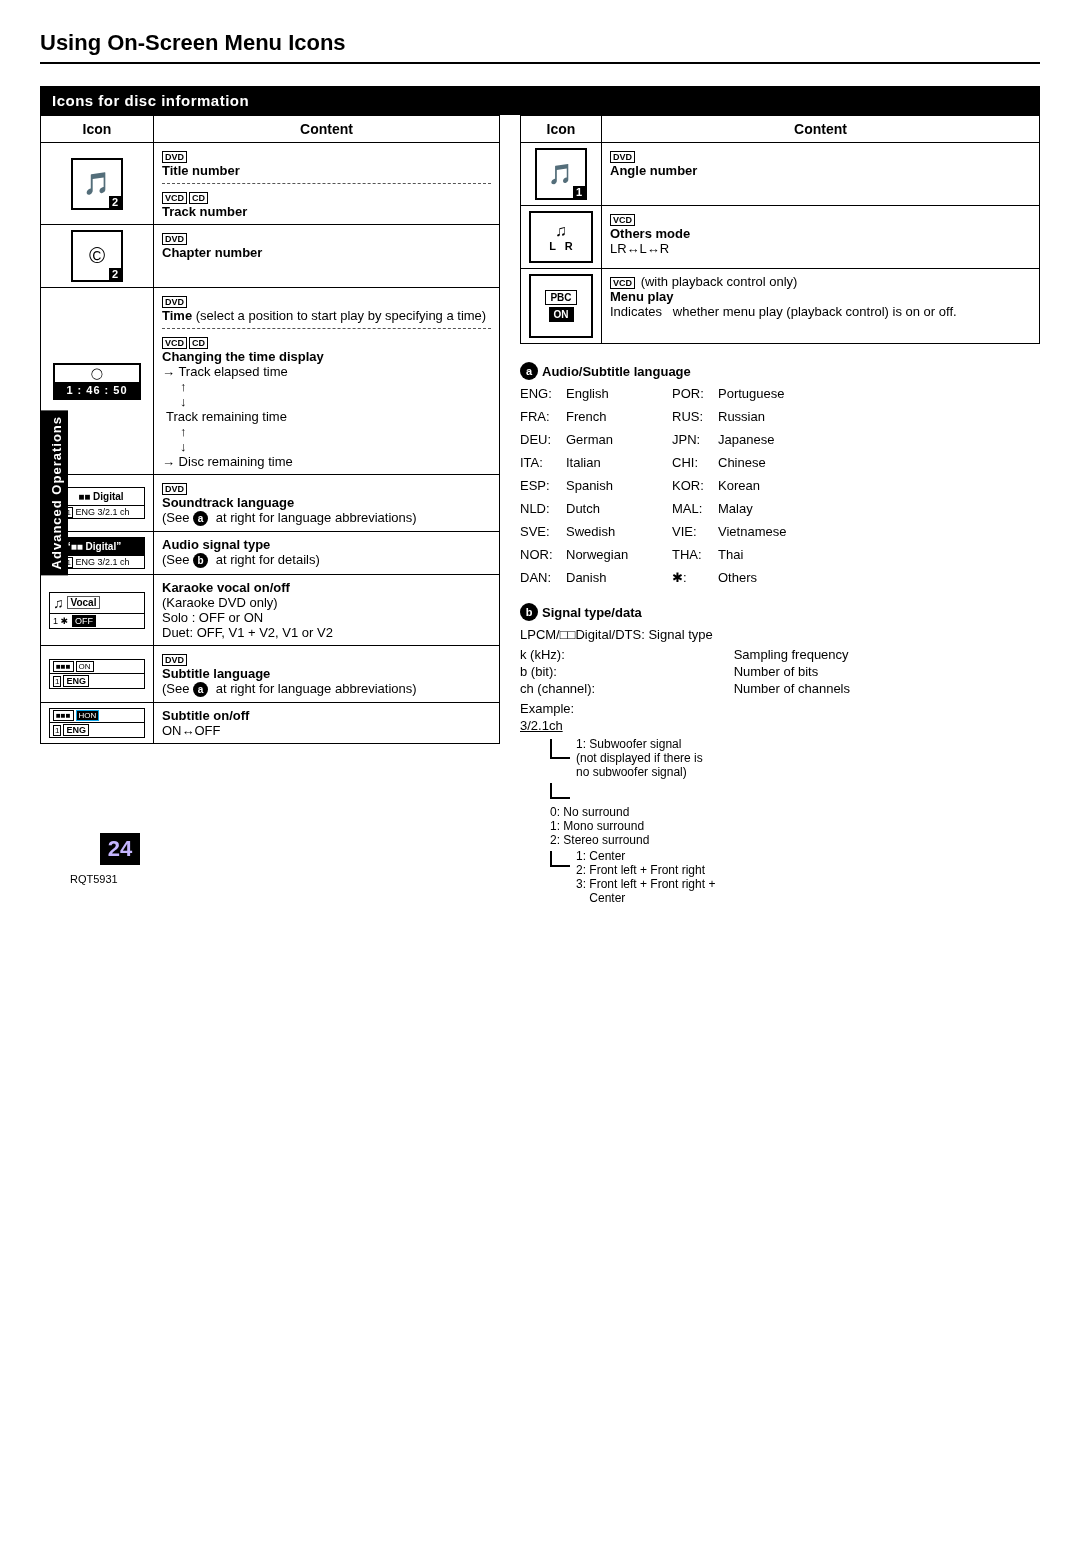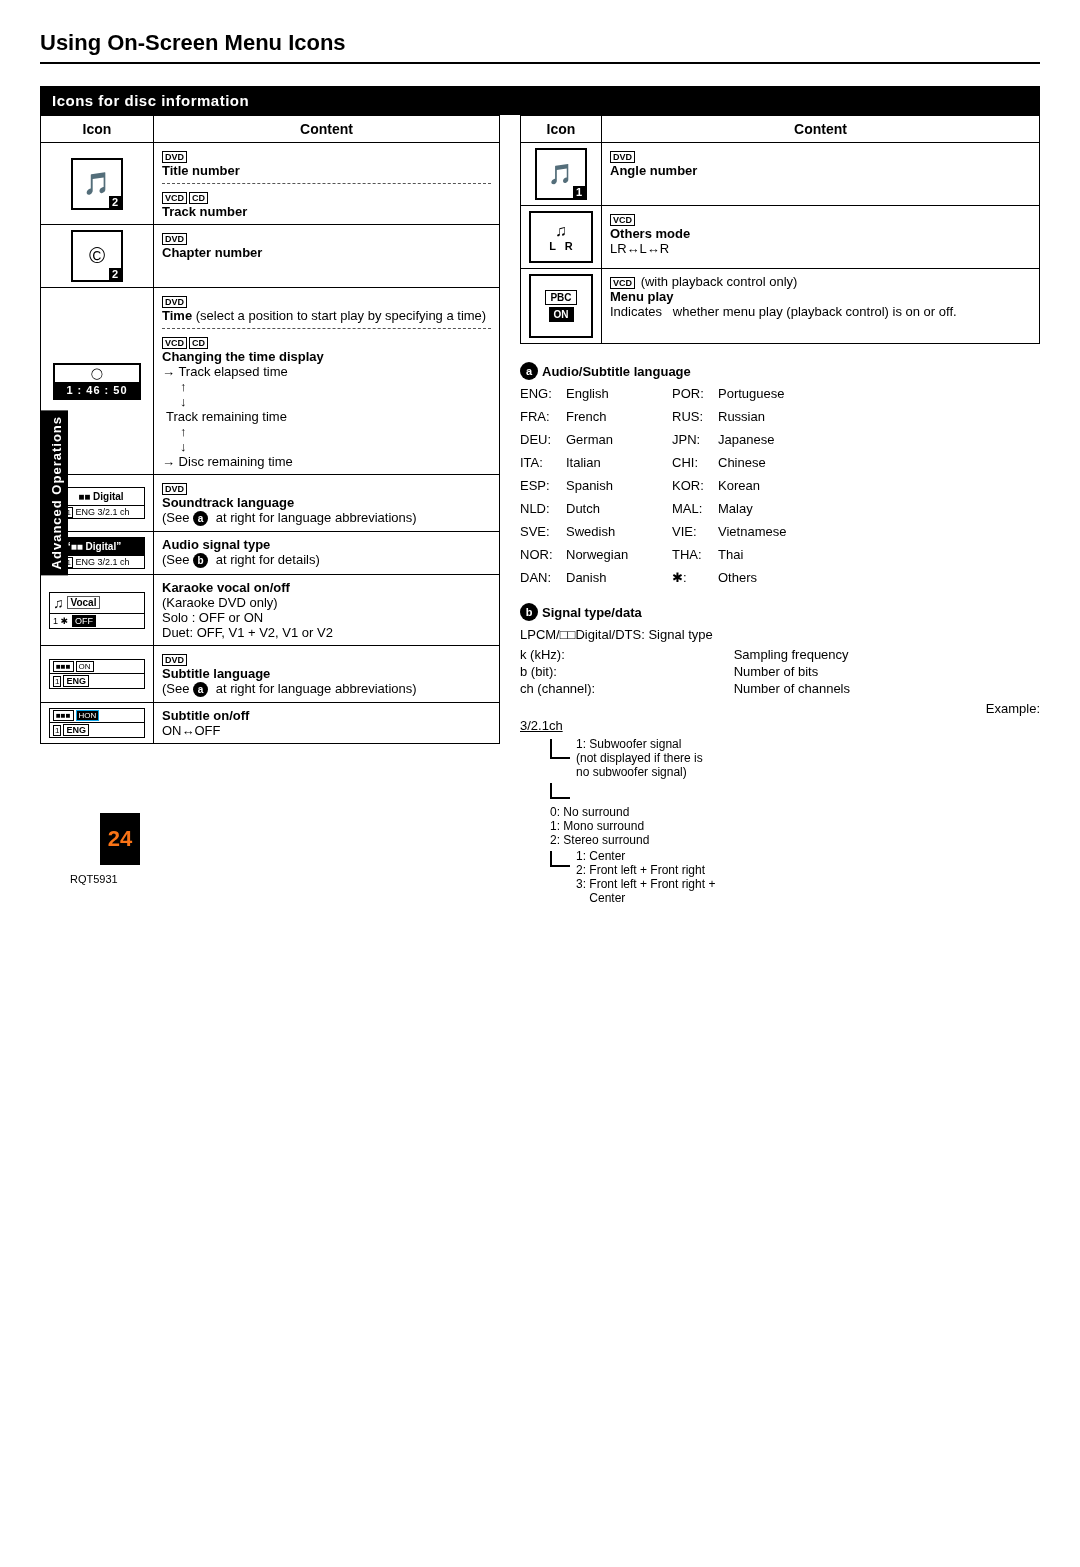--- a/index.html
+++ b/index.html
@@ -140,23 +140,23 @@
       margin-top: 18px;
     }
 
     .page-number {
       position: absolute;
       bottom: 20px;
       left: 30px;
       font-size: 22px;
       font-weight: bold;
       background: #000;
-      color: #f97316;
+      color: #c4b5fd;
       width: 40px;
-      height: 52px;
+      height: 32px;
       display: flex;
       align-items: center;
       justify-content: center;
     }
 
     .outer-wrap {
       position: relative;
     }
 
     .top-content {
@@ -469,21 +469,21 @@
           <tr>
             <td style="border:none; padding:1px 6px 1px 0;">b (bit):</td>
             <td style="border:none; padding:1px 0;">Number of bits</td>
           </tr>
           <tr>
             <td style="border:none; padding:1px 6px 1px 0;">ch (channel):</td>
             <td style="border:none; padding:1px 0;">Number of channels</td>
           </tr>
         </tbody>
           </table>
-        <div style="margin-bottom:2px;text-align:right;">Example:</div>
+        <div style="margin-bottom:2px;">Example:</div>
         <div style="font-size:13px; text-decoration:underline; margin-bottom:4px;">3/2.1ch</div>
 
         <div style="margin-left:30px; font-size:12px; position:relative;">
 
           <div style="display:flex; flex-direction:column; gap:0;">
 
             <div style="display:flex; align-items:flex-start; gap:6px; margin-bottom:2px;">
               <div style="border-left:2px solid #000; border-bottom:2px solid #000; width:20px; height:20px; flex-shrink:0; margin-top:2px;"></div>
               <div>
                 1: Subwoofer signal<br>

